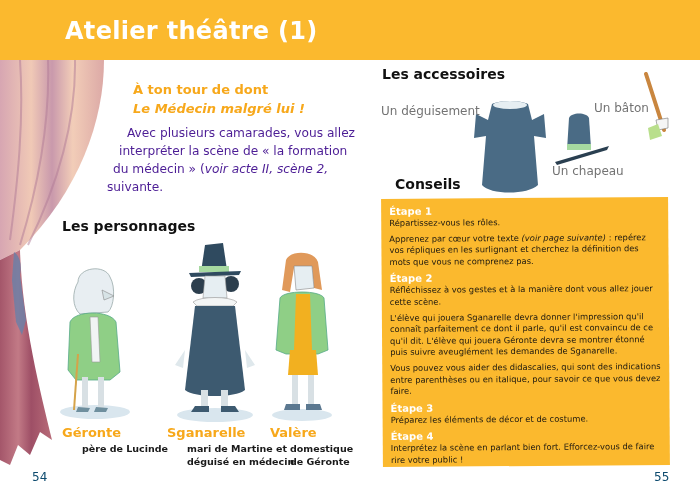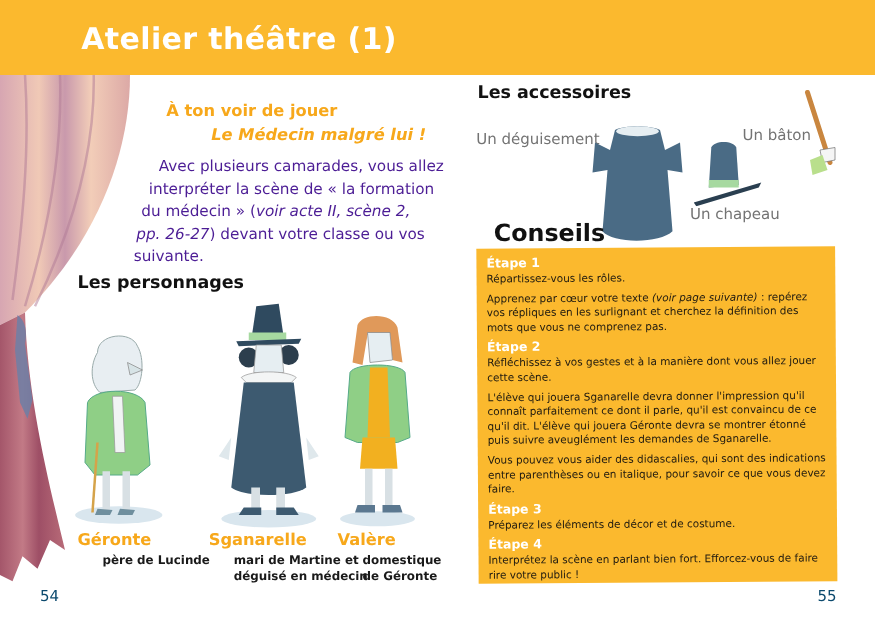--- a/index.html
+++ b/index.html
@@ -18,35 +18,35 @@
 
     
     .curtain { position: absolute; left: 0; top: 60px; width: 110px; height: 420px; }
 
     
     .intro-heading {
       position: absolute; left: 133px; top: 80px;
       font-family: "DejaVu Sans", sans-serif; font-weight: bold;
       font-size: 13px; line-height: 19px; color: #f7a81b;
     }
-    .intro-heading .l2 { font-style: italic; margin-left: 36px; }
+    .intro-heading .l2 { font-style: italic; }
     .intro-text {
       position: absolute; left: 107px; top: 124px; width: 230px;
       font-size: 12.2px; line-height: 18px; color: #4c1d95;
     }
     .intro-text .line { display: block; white-space: nowrap; }
     .intro-text i { }
 
     .section-heading {
       position: absolute; font-family: "DejaVu Sans", sans-serif; font-weight: bold;
       font-size: 14px; color: #111;
     }
     .h-personnages { left: 62px; top: 218px; }
     .h-accessoires { left: 382px; top: 66px; }
-    .h-conseils { left: 395px; top: 176px; font-size: 19px; }
+    .h-conseils { left: 395px; top: 176px; font-size: 14px; }
 
     .character-img { position: absolute; }
     .char-name {
       position: absolute; font-weight: bold; font-size: 13px; color: #f7a81b;
     }
     .char-desc {
       position: absolute; font-weight: bold; font-size: 9.5px; line-height: 13px; color: #1a1a1a; margin-left: 20px;
     }
 
     .acc-label {
@@ -99,29 +99,28 @@
   </defs>
   <path d="M0,0 L104,0 C104,60 80,130 20,190 L0,200 Z" fill="url(#cTop)"></path>
   <path d="M0,200 L20,190 C22,260 40,330 52,380 L40,372 L30,395 L18,385 L10,405 L0,400 Z" fill="url(#cBot)"></path>
   <path d="M14,192 C20,196 22,205 20,215 L26,260 L22,275 L16,262 L12,220 Z" fill="#6d7fa6" opacity="0.85"></path>
   <path d="M20,0 C24,60 18,120 10,180" stroke="#b07a96" stroke-width="2" fill="none" opacity="0.5"></path>
   <path d="M48,0 C50,60 40,120 20,185" stroke="#b07a96" stroke-width="2" fill="none" opacity="0.5"></path>
   <path d="M75,0 C76,60 60,120 28,185" stroke="#b07a96" stroke-width="2" fill="none" opacity="0.5"></path>
 </svg>
 
 <div class="intro-heading">
-  <div>À ton voir de jouer</div>
+  <div>À ton tour de dont</div>
   <div class="l2">Le Médecin malgré lui !</div>
 </div>
 
 <div class="intro-text">
   <span class="line" style="padding-left:20px;">Avec plusieurs camarades, vous allez</span>
   <span class="line" style="padding-left:12px;">interpréter la scène de « la formation</span>
   <span class="line" style="padding-left:6px;"><span>du médecin » (</span><i>voir acte II, scène 2,</i></span>
-  <span class="line" style="padding-left:2px;"><i>pp. 26-27</i><span>) devant votre classe ou vos</span></span>
   <span class="line" style="padding-left:0;">suivante.</span>
 </div>
 
 <div class="section-heading h-personnages">Les personnages</div>
 
 <svg class="character-img" style="left:50px; top:262px; width:90px; height:160px;" viewBox="0 0 90 160">
   <ellipse cx="45" cy="150" rx="35" ry="7" fill="#d9e6ee"></ellipse>
   <path d="M28,20 C28,5 55,2 60,15 C66,25 64,45 58,50 L30,52 C22,45 22,30 28,20 Z" fill="#e8eef2" stroke="#9aa" stroke-width="0.8"></path>
   <path d="M52,28 L64,34 L54,38 Z" fill="#d7e3e6" stroke="#888" stroke-width="0.6"></path>
   <path d="M20,60 C25,48 60,48 66,60 L70,110 L60,118 L26,118 L18,108 Z" fill="#8fcf86" stroke="#5a8" stroke-width="0.8"></path>

